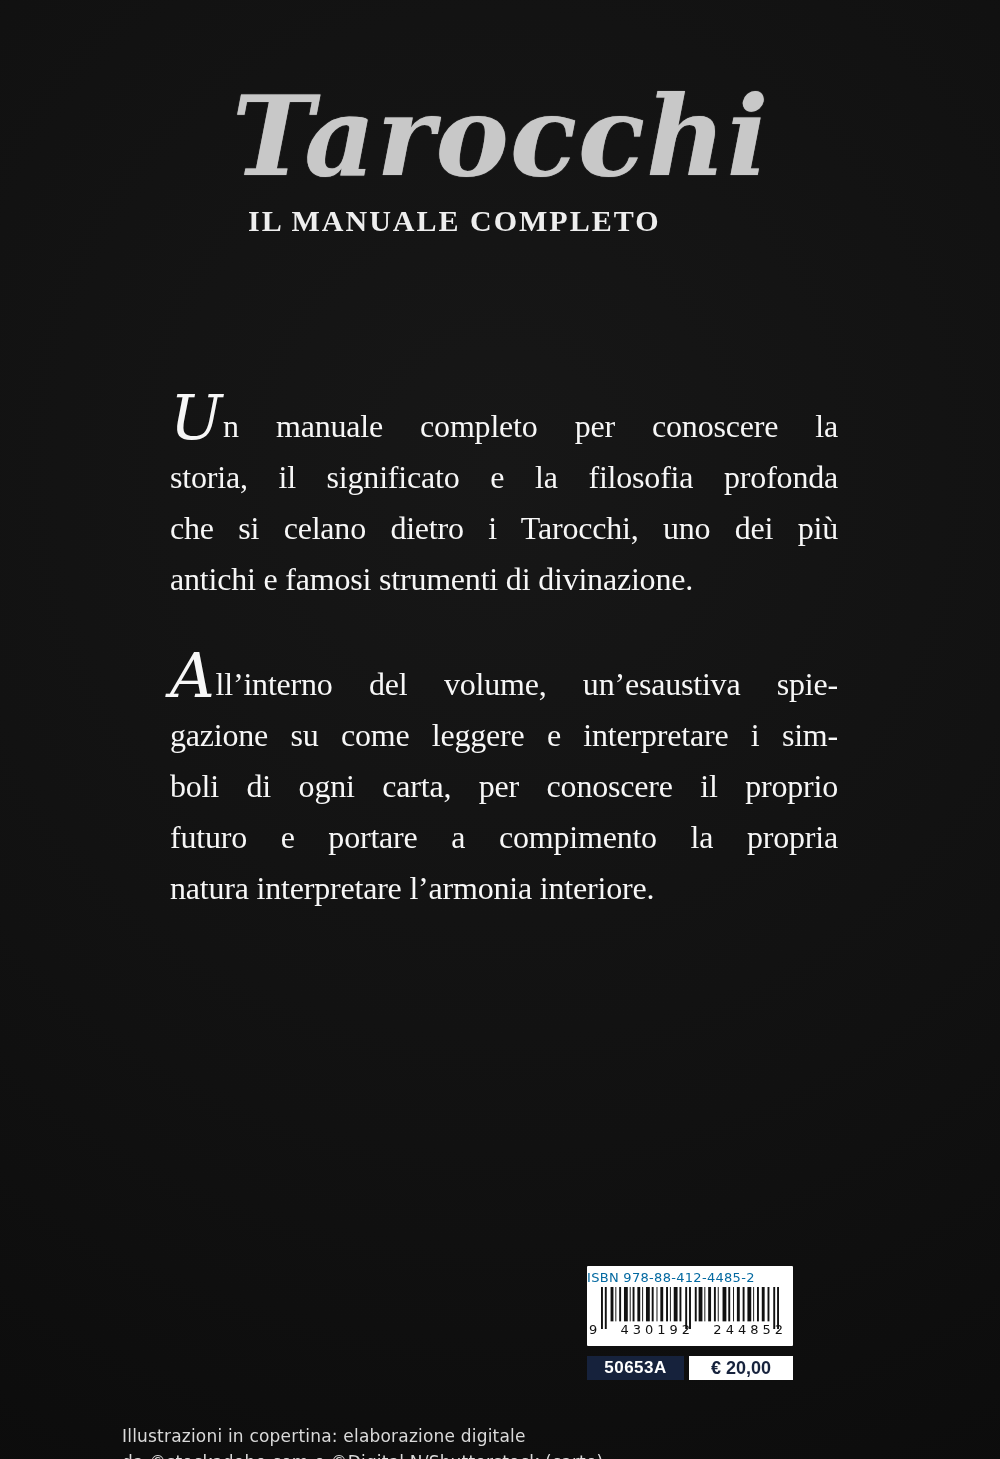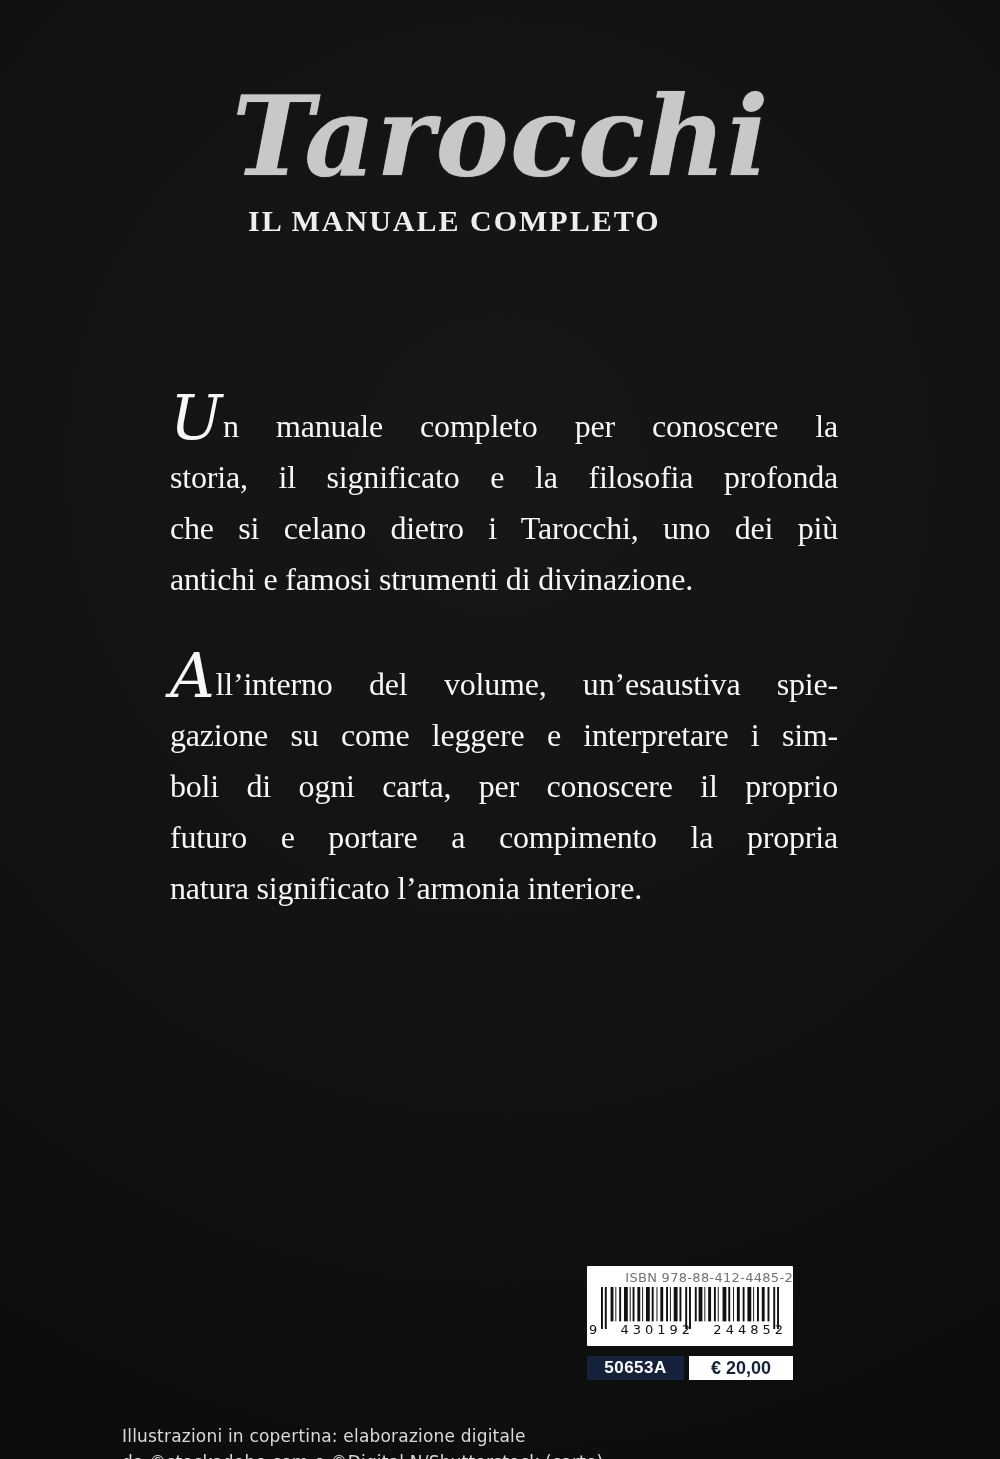--- a/index.html
+++ b/index.html
@@ -68,22 +68,22 @@
   .barcode-box{
     background:#ffffff;
     width:206px;height:80px;
     border-radius:1px;
     box-sizing:border-box;
     padding-top:4px;
   }
   .isbn-label{
     font-family:"DejaVu Sans", sans-serif;
     font-size:13px;line-height:15px;
-    color:#737373;
-    text-align:right;
+    color:#0369a1;
+    text-align:left;
     letter-spacing:0.3px;
   }
   .bars{display:block;margin:2px auto 0;width:178px;height:42px;}
   .barcode-digits{
     display:flex;justify-content:space-between;
     margin:-7px 6px 0 2px;
     font-family:"DejaVu Sans", sans-serif;
     font-size:13px;color:#111;
   }
   .barcode-digits span{letter-spacing:4px;background:transparent;}
@@ -117,21 +117,21 @@
       <div class="line"><span class="initial">U</span><span>n manuale completo per conoscere la</span></div>
       <div class="line">storia, il significato e la filosofia profonda</div>
       <div class="line">che si celano dietro i Tarocchi, uno dei più</div>
       <div class="line last">antichi e famosi strumenti di divinazione.</div>
     </div>
     <div class="para">
       <div class="line"><span class="initial">A</span><span>ll’interno del volume, un’esaustiva spie-</span></div>
       <div class="line">gazione su come leggere e interpretare i sim-</div>
       <div class="line">boli di ogni carta, per conoscere il proprio</div>
       <div class="line">futuro e portare a compimento la propria</div>
-      <div class="line last">natura significato l’armonia interiore.</div>
+      <div class="line last">natura interpretare l’armonia interiore.</div>
     </div>
   </section>
 
   <div class="credits">
     <div>Illustrazioni in copertina: elaborazione digitale</div>
     <div>da ©stockadobe.com e ©Digital N/Shutterstock (carte)</div>
   </div>
 
   <div class="barcode-block">
     <div class="barcode-box">

